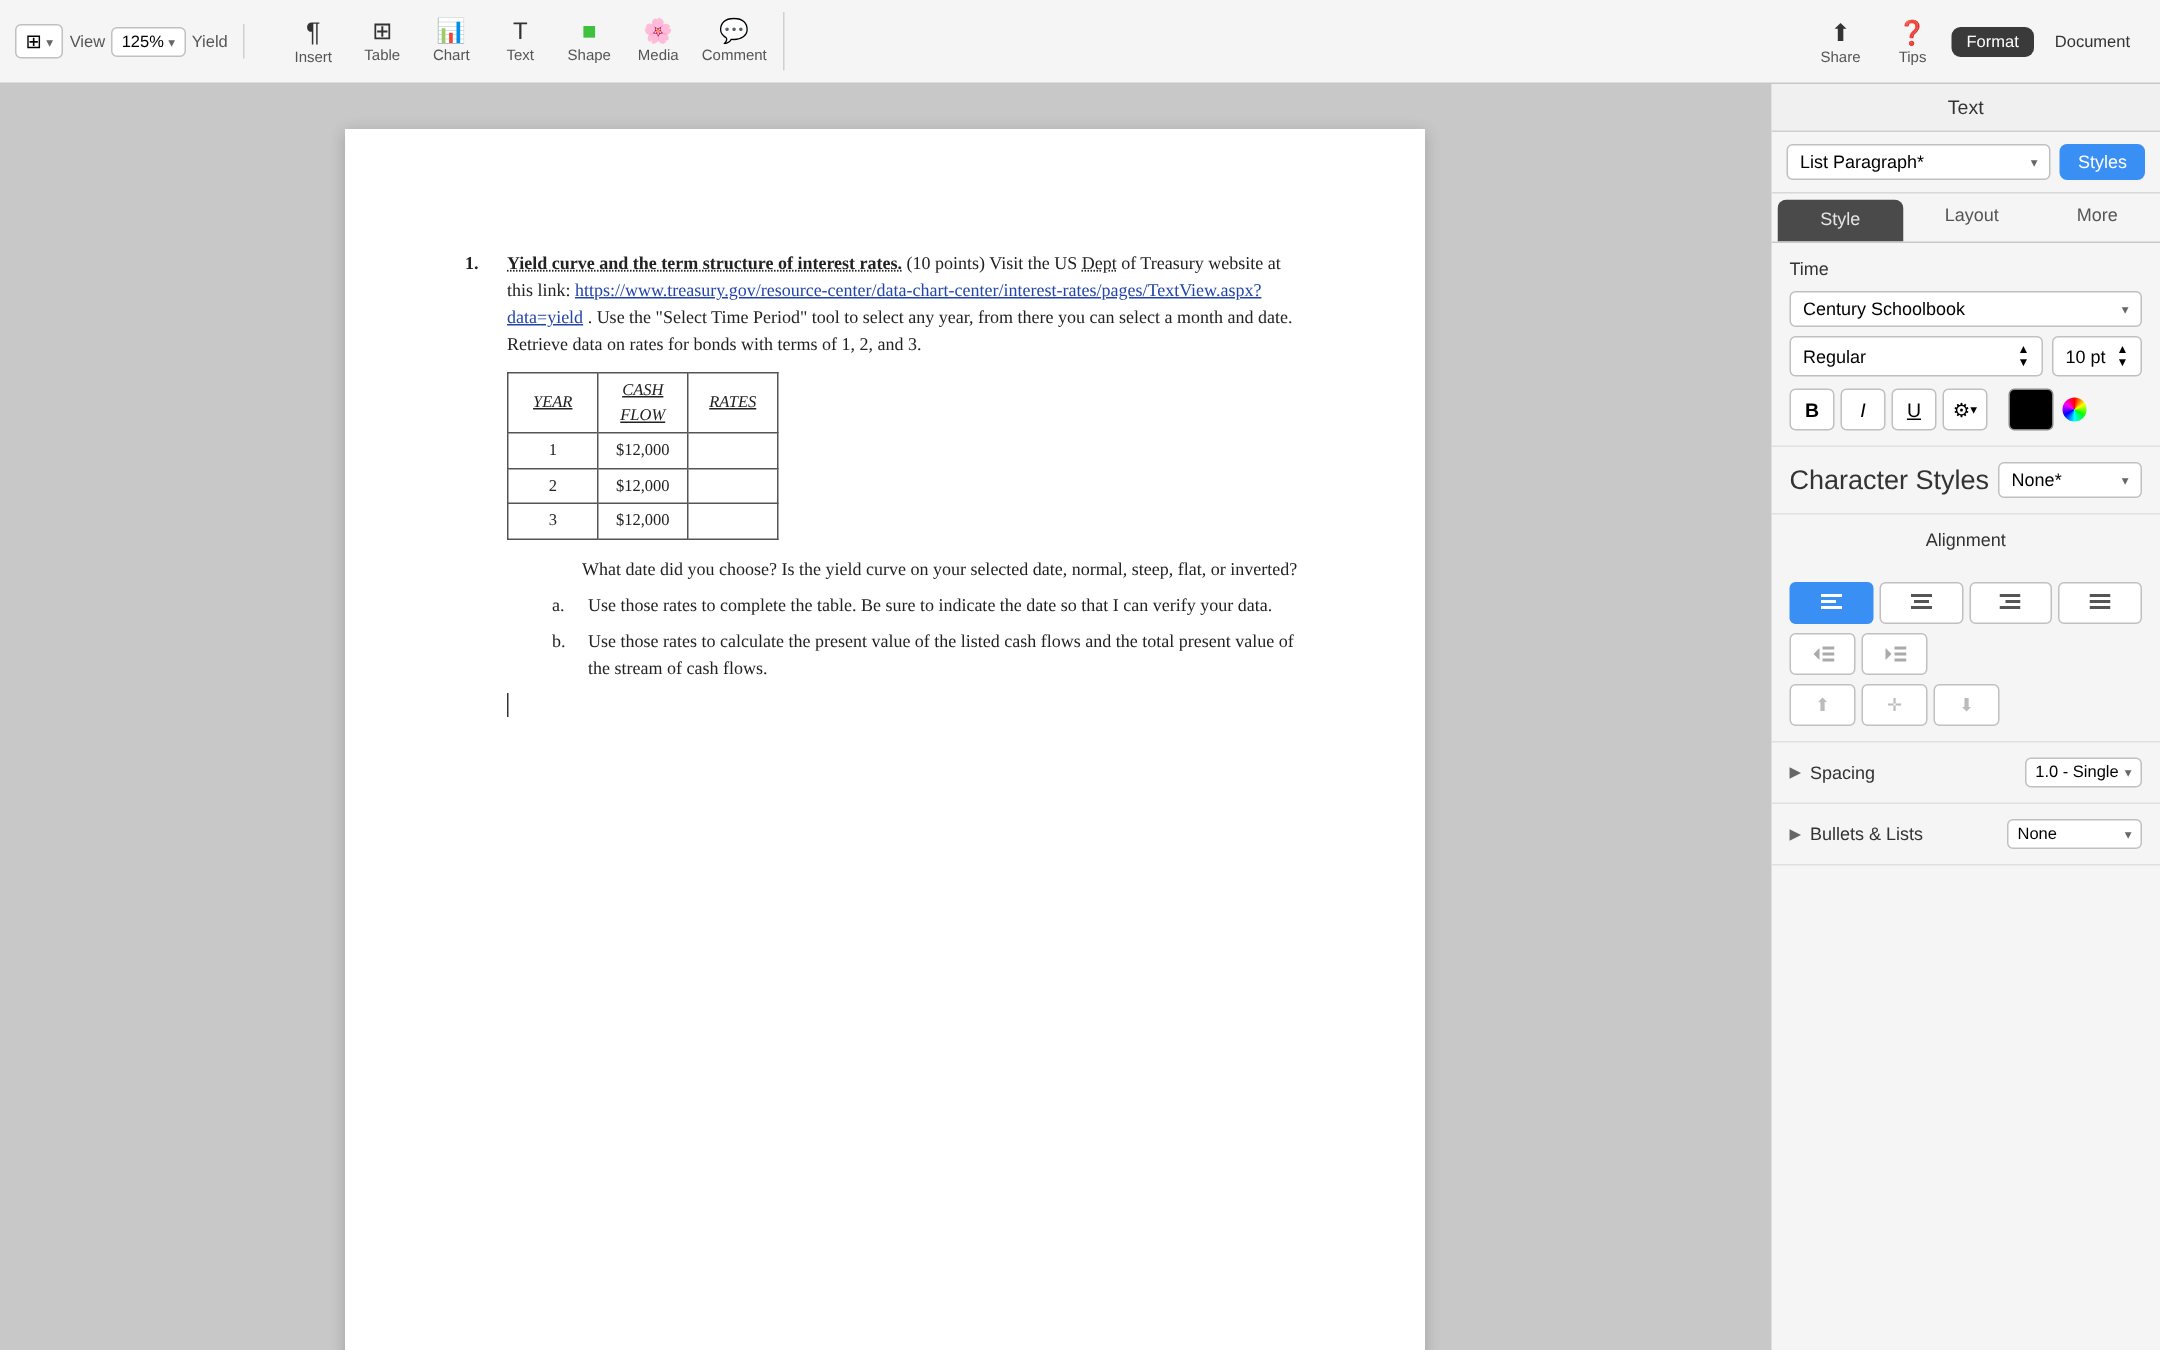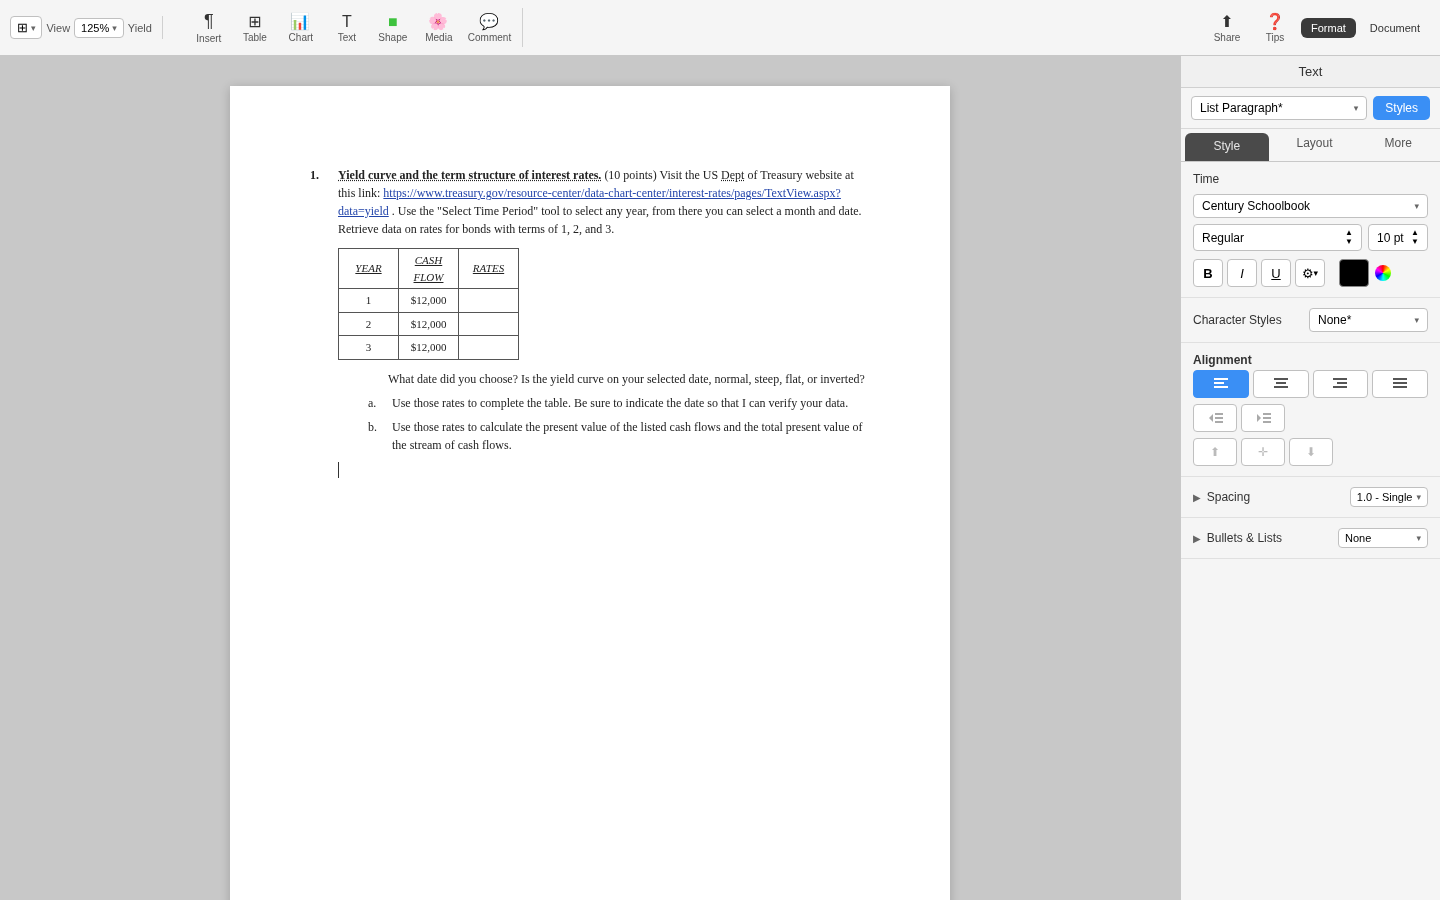--- a/index.html
+++ b/index.html
@@ -104,26 +104,26 @@
     .fmt-btn { width: 30px; height: 28px; background: white; border: 1px solid #c0c0c0; border-radius: 4px; display: flex; align-items: center; justify-content: center; font-size: 13px; cursor: pointer; }
     .fmt-btn.bold-btn { font-weight: bold; }
     .fmt-btn.italic-btn { font-style: italic; }
     .fmt-btn.underline-btn { text-decoration: underline; }
     .fmt-gear { width: 30px; height: 28px; background: white; border: 1px solid #c0c0c0; border-radius: 4px; display: flex; align-items: center; justify-content: center; font-size: 13px; cursor: pointer; }
     .color-swatch { width: 30px; height: 28px; background: black; border-radius: 4px; cursor: pointer; border: 1px solid #888; }
     .color-picker-btn { width: 20px; height: 28px; display: flex; align-items: center; justify-content: center; font-size: 11px; cursor: pointer; }
 
     
     .char-styles-row { display: flex; align-items: center; gap: 6px; }
-    .char-styles-label { font-size: 12px; color: #333; min-width: 110px; }
+    .char-styles-label { font-size: 18px; color: #333; min-width: 110px; }
     .char-styles-select { flex: 1; background: white; border: 1px solid #c0c0c0; border-radius: 4px; padding: 4px 8px; font-size: 12px; cursor: pointer; display: flex; align-items: center; justify-content: space-between; gap: 30px; }
 
     
     .alignment-section { padding: 10px 12px; border-bottom: 1px solid #e0e0e0; }
-    .alignment-title { font-size: 12px; font-weight: 700; color: #333; margin-bottom: 3px; }
+    .alignment-title { font-size: 12px; font-weight: 400; color: #333; margin-bottom: 21px; text-align: center; }
     .alignment-row { display: flex; gap: 4px; margin-bottom: 6px; }
     .align-btn { flex: 1; height: 28px; background: white; border: 1px solid #c0c0c0; border-radius: 4px; display: flex; align-items: center; justify-content: center; cursor: pointer; font-size: 14px; }
     .align-btn.active { background: #3a8ff5; border-color: #3a8ff5; color: white; }
     .align-btn-small { width: 44px; height: 28px; background: white; border: 1px solid #c0c0c0; border-radius: 4px; display: flex; align-items: center; justify-content: center; cursor: pointer; font-size: 12px; color: #999; }
     .align-indent-row { display: flex; gap: 4px; margin-bottom: 6px; }
     .align-vert-row { display: flex; gap: 4px; }
 
     
     .collapsible-section { border-bottom: 1px solid #e0e0e0; }
     .collapsible-header { display: flex; align-items: center; padding: 10px 12px; cursor: pointer; }

